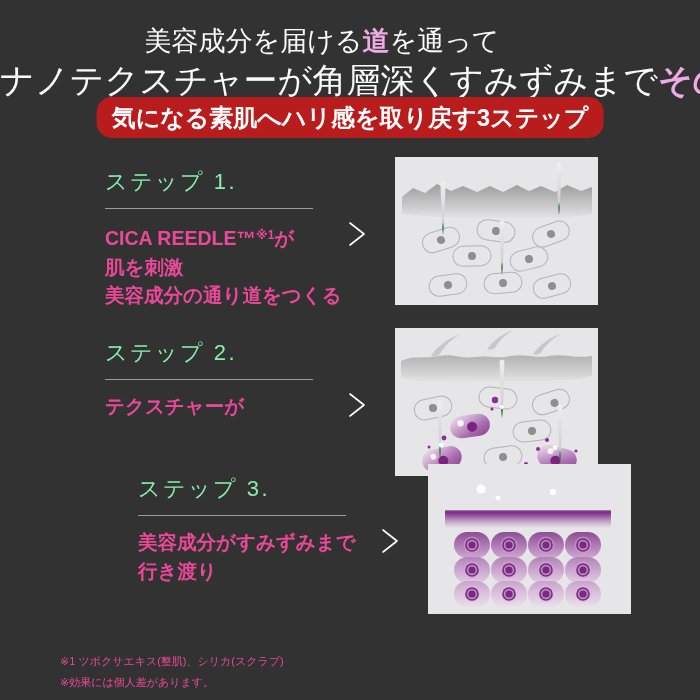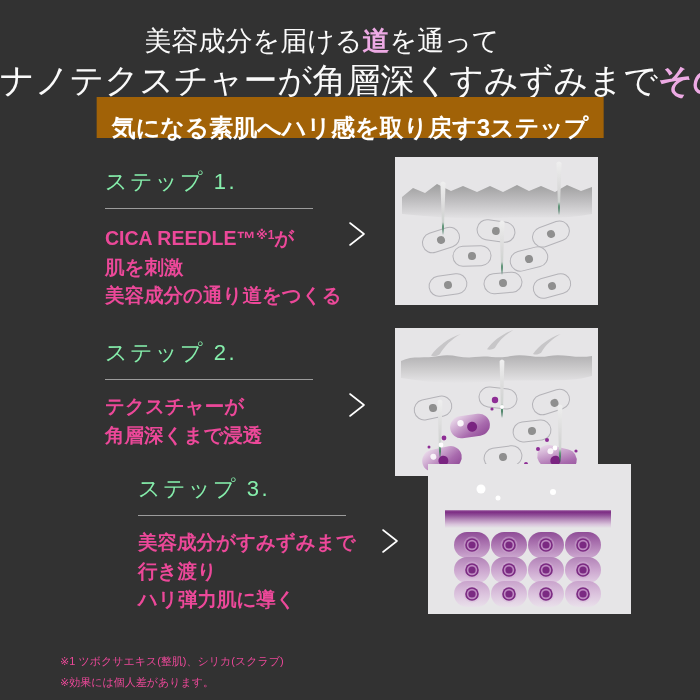--- a/index.html
+++ b/index.html
@@ -11,23 +11,23 @@
     color:#fafafa;
     overflow:hidden;
   }
   
   .h-line { position:absolute; left:0; width:644px; text-align:center; white-space:nowrap; }
   .h-line1 { top:23px; font-size:27px; }
   .h-line2 { top:58px; font-size:34px; }
   .accent  { color:#edaae4; font-weight:bold; }
   .banner {
     position:absolute; top:97px; left:50%; transform:translateX(-50%);
-    background:#a16207; color:#ffffff;
+    background:#b91c1c; color:#ffffff;
     font-size:24px; font-weight:600; line-height:41px; height:41px;
-    padding:10px 15px; white-space:nowrap;
+    padding:0 15px; white-space:nowrap;border-radius:15px;
   }
   
   .step { position:absolute; left:105px; width:595px; height:152px; }
   .step-1 { top:157px; } .step-2 { top:328px; } .step-3 { top:464px;margin-left:33px; }
   .step-text { position:absolute; left:0; top:10px; width:245px; }
   .step-heading { font-size:22px; font-weight:400; letter-spacing:2.5px; color:#86efac; }
   .step-rule { width:208px; height:1px; background:#9c9c9c; margin-top:11px; }
   .step-body { margin-top:12px; font-size:19.5px; font-weight:bold; line-height:28.5px; color:#ec4899; white-space:nowrap; }
   .step-body sup.note { font-size:12px; font-weight:bold; vertical-align:6px; }
   .step-arrow { position:absolute; left:243px; top:64px; }
@@ -116,21 +116,20 @@
     </g>
   </svg>
 </section>
 
 <section class="step step-2">
   <div class="step-text">
     <h2 class="step-heading">ステップ 2.</h2>
     <div class="step-rule"></div>
     <p class="step-body">
       <span style="display:block">テクスチャーが</span>
-      <span style="display:block">角層深くまで浸透</span>
     </p>
   </div>
   <svg class="step-arrow" width="18" height="26" viewBox="0 0 18 26">
     <polyline points="2,2 16,13 2,24" fill="none" stroke="#ffffff" stroke-width="1.6" stroke-linecap="round" stroke-linejoin="round"></polyline>
   </svg>
 
   <svg class="step-panel" width="203" height="148" viewBox="0 0 203 148">
     <defs>
       <linearGradient id="band2" x1="0" y1="0" x2="0" y2="1">
         <stop offset="0" stop-color="#b2b1b3"></stop>
@@ -212,21 +211,20 @@
   </svg>
 </section>
 
 <section class="step step-3">
   <div class="step-text">
     <h2 class="step-heading">ステップ 3.</h2>
     <div class="step-rule"></div>
     <p class="step-body">
       <span style="display:block">美容成分がすみずみまで</span>
       <span style="display:block">行き渡り</span>
-      <span style="display:block">ハリ弾力肌に導く</span>
     </p>
   </div>
   <svg class="step-arrow" width="18" height="26" viewBox="0 0 18 26">
     <polyline points="2,2 16,13 2,24" fill="none" stroke="#ffffff" stroke-width="1.6" stroke-linecap="round" stroke-linejoin="round"></polyline>
   </svg>
 
   <svg class="step-panel" width="203" height="150" viewBox="0 0 203 150">
     <defs>
       <linearGradient id="smoothBar" x1="0" y1="0" x2="0" y2="1">
         <stop offset="0" stop-color="#b286b6"></stop>

